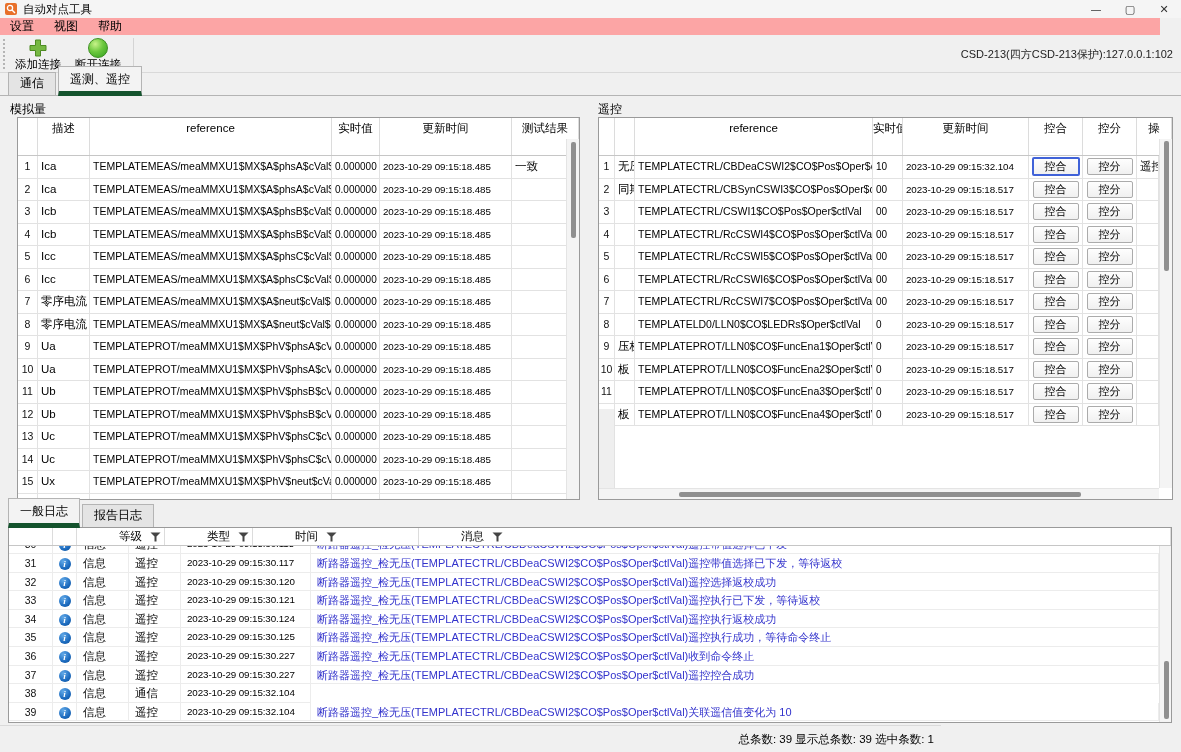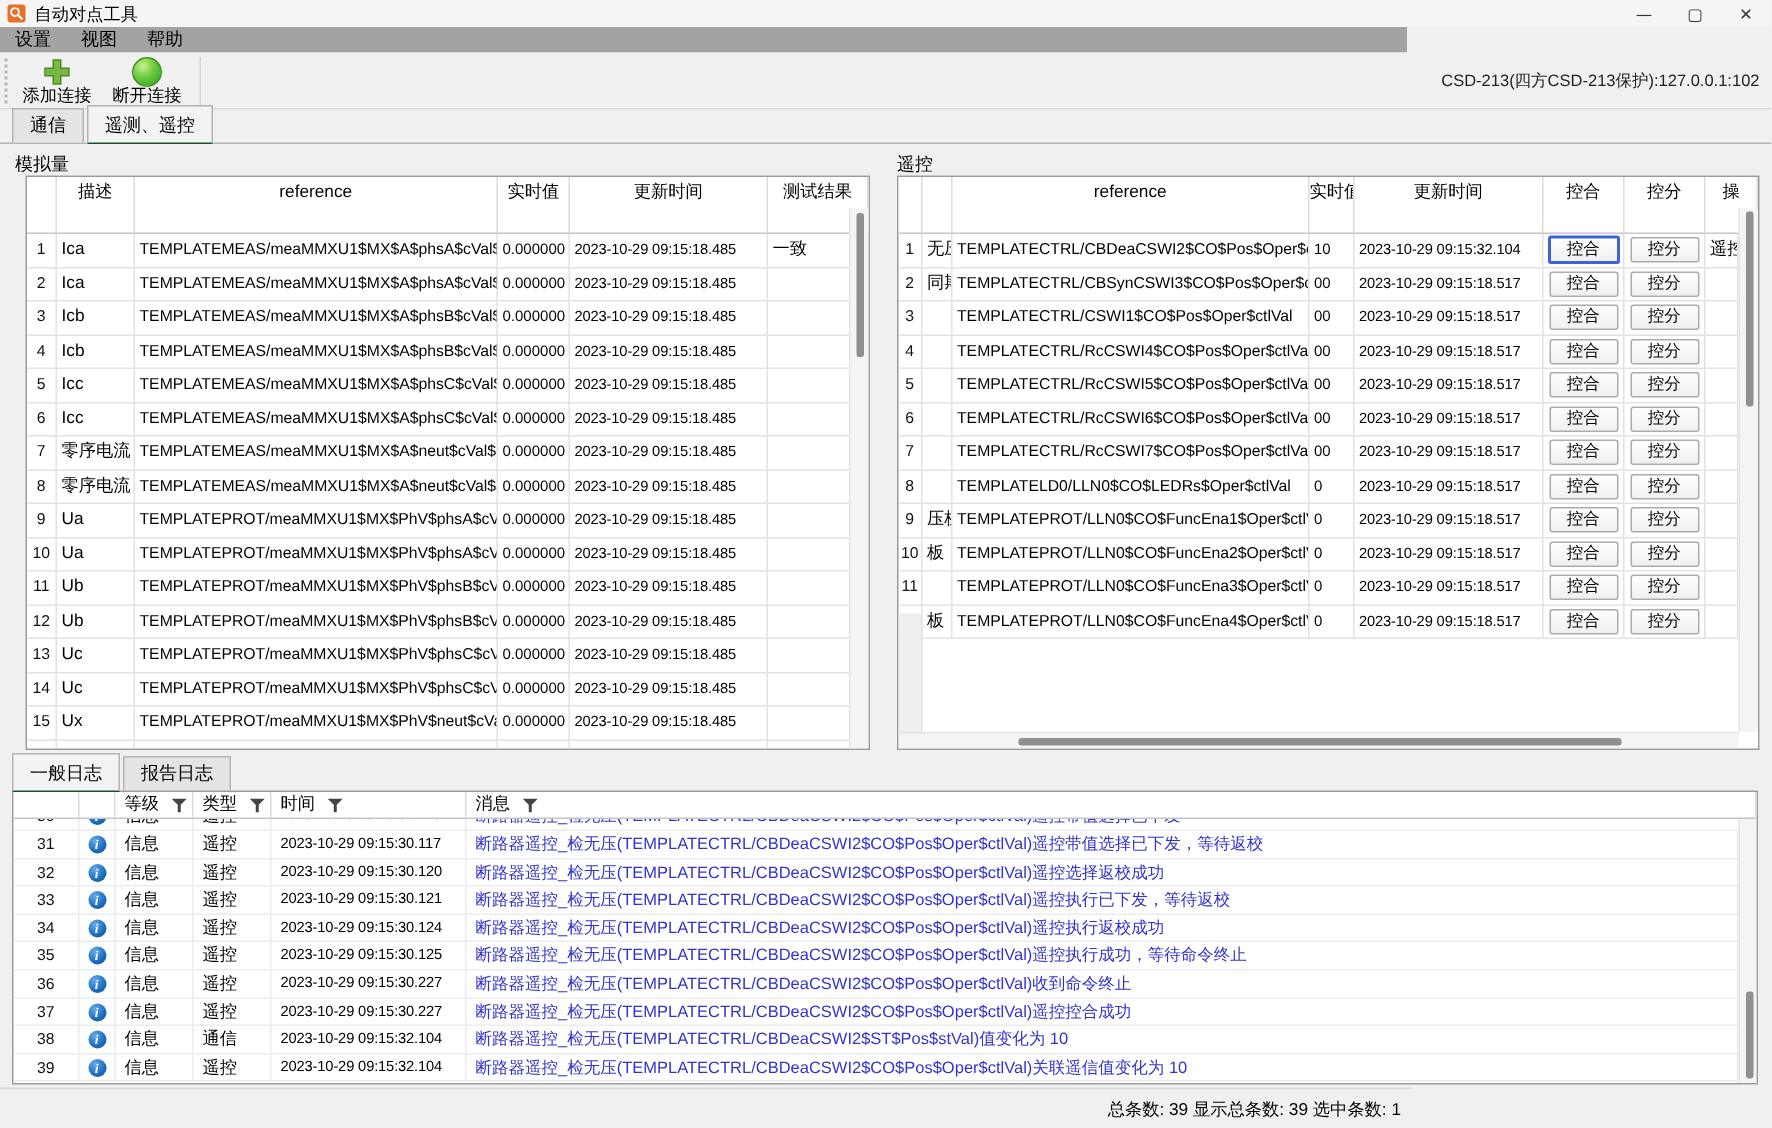--- a/index.html
+++ b/index.html
@@ -13,22 +13,22 @@
   #titlebar { position:absolute; left:0; top:0; width:1181px; height:18px;
     background:#f5f5f5; display:flex; align-items:center; }
   .app-icon { width:12px; height:12px; margin:0 6px 0 5px; border-radius:2px;
     background:#e8702a; display:inline-flex; align-items:center; justify-content:center; flex:0 0 auto; }
   .title-text { font-size:11.5px; }
   .win-controls { position:absolute; right:0; top:0; height:18px; display:flex; }
   .win-btn { width:34px; height:18px; border:none; background:transparent; font-size:11px;
     color:#333; display:flex; align-items:center; justify-content:center; cursor:default;
     font-family:"DejaVu Sans",sans-serif; }
   
-  #menubar { position:absolute; left:0; top:18px; width:938px; height:17px;
-    background:#a3a3a3; display:flex; align-items:center; }
+  #menubar { position:absolute; left:0; top:18px; width:1160px; height:17px;
+    background:#fca5a5; display:flex; align-items:center; }
   .menu-item { padding:0 10px; height:17px; line-height:17px; }
   
   #toolbar { position:absolute; left:0; top:35px; width:1181px; height:38px;
     background:#f0f0f0; border-bottom:1px solid #d9d9d9; }
   .grip { position:absolute; left:3px; top:4px; height:30px; width:3px;
     border-left:2px dotted #b5b5b5; }
   .tool-btn { position:absolute; top:1px; width:60px; height:36px; text-align:center;
     background:transparent; border:none; cursor:default; }
   #btn-add { left:8px; } #btn-disc { left:68px; }
   .tool-icon { display:block; margin:1px auto 0; width:20px; height:20px; }
@@ -37,21 +37,21 @@
     background:radial-gradient(circle at 35% 28%, #c8f38a 0%, #6cc83e 45%, #2f9e1d 100%);
     border:1px solid #3d8f22; }
   .tool-sep { position:absolute; left:133px; top:3px; height:32px; width:1px; background:#d4d4d4; }
   .conn-label { position:absolute; right:8px; top:50%; transform:translateY(-50%); font-size:11px; color:#222; }
   
   .tabbar { position:absolute; display:flex; align-items:flex-end; }
   #main-tabbar { left:0; top:73px; width:1181px; height:23px; border-bottom:1px solid #b4b4b4; padding-left:8px; }
   .tab { border:1px solid #b4b4b4; border-bottom:none; background:#e4e4e4;
     padding:2px 11px 3px; font-size:12px; margin-right:2px; position:relative; cursor:default; }
   .tab.selected { background:#f3f3f3; padding-top:4px; margin-bottom:-1px;
-    border-bottom:1px solid #14532d; z-index:2; }
+    border-bottom:5px solid #14532d; z-index:2; }
   
   .group-label { position:absolute; font-size:12px; }
   
   .tbl-frame { position:absolute; background:#fff; border:1px solid #9a9a9a; overflow:hidden; }
   #left-table  { left:17px;  top:117px; width:563px; height:383px; }
   #right-table { left:598px; top:117px; width:575px; height:383px; }
   .thead { display:flex; height:38px; line-height:20px; background:#fff;
     border-bottom:1px solid #c6c6c6; }
   .th { border-right:1px solid #dcdcdc; text-align:center; font-size:11.5px;
     overflow:hidden; white-space:nowrap; flex:0 0 auto; }
@@ -80,21 +80,21 @@
   .hthumb  { position:absolute; top:3px; height:5px; background:#8f8f8f; border-radius:2px; }
   #left-vscroll  { top:21px; bottom:0; }
   #right-vscroll { top:21px; bottom:11px; width:13px; }
   #right-hscroll { left:0; right:13px; }
   #num-strip { position:absolute; left:0; top:291px; width:16px; height:80px;
     background:#efefef; border-right:1px solid #e2e2e2; }
   
   #log-tabbar { left:0; top:505px; width:1181px; height:22px; padding-left:8px; border-bottom:none; }
   #log-frame { position:absolute; left:8px; top:527px; width:1164px; height:196px;
     background:#fff; border:1px solid #9a9a9a; overflow:hidden; }
-  .log-th { display:flex; align-items:center; padding-left:6px; text-align:right; }
+  .log-th { display:flex; align-items:center; padding-left:6px; text-align:right;margin-left:36px; }
   .funnel { margin-left:8px; flex:0 0 auto; }
   .log-row { display:flex; height:18.6px; line-height:18px; }
   .log-row .cell { border-right:1px solid #ececec; border-bottom:1px solid #ececec; }
   .gc-num{width:44px;} .gc-icon{width:24px; text-align:center; padding-left:0;}
   .gc-level{width:52px; padding-left:6px;} .gc-type{width:52px; padding-left:6px;}
   .gc-time{width:130px; padding-left:6px;}
   .msg { color:#3333cc; font-size:11px; padding-left:6px; }
   .info-icon { display:inline-flex; width:12px; height:12px; border-radius:50%;
     margin-top:3px; align-items:center; justify-content:center;
     background:radial-gradient(circle at 35% 28%, #63aae8 0%, #1c6bbf 60%, #0d4e95 100%);
@@ -587,21 +587,20 @@
         <span class="cell time gc-time">2023-10-29 09:15:30.227</span>
         <span class="cell fill msg">断路器遥控_检无压(TEMPLATECTRL/CBDeaCSWI2$CO$Pos$Oper$ctlVal)遥控控合成功</span>
       </div>
 
       <div class="log-row">
         <span class="cell num gc-num">38</span>
         <span class="cell gc-icon"><span class="info-icon">i</span></span>
         <span class="cell gc-level">信息</span>
         <span class="cell gc-type">通信</span>
         <span class="cell time gc-time">2023-10-29 09:15:32.104</span>
-        <span class="cell fill msg">断路器遥控_检无压(TEMPLATECTRL/CBDeaCSWI2$ST$Pos$stVal)值变化为 10</span>
       </div>
 
       <div class="log-row">
         <span class="cell num gc-num">39</span>
         <span class="cell gc-icon"><span class="info-icon">i</span></span>
         <span class="cell gc-level">信息</span>
         <span class="cell gc-type">遥控</span>
         <span class="cell time gc-time">2023-10-29 09:15:32.104</span>
         <span class="cell fill msg">断路器遥控_检无压(TEMPLATECTRL/CBDeaCSWI2$CO$Pos$Oper$ctlVal)关联遥信值变化为 10</span>
       </div>

